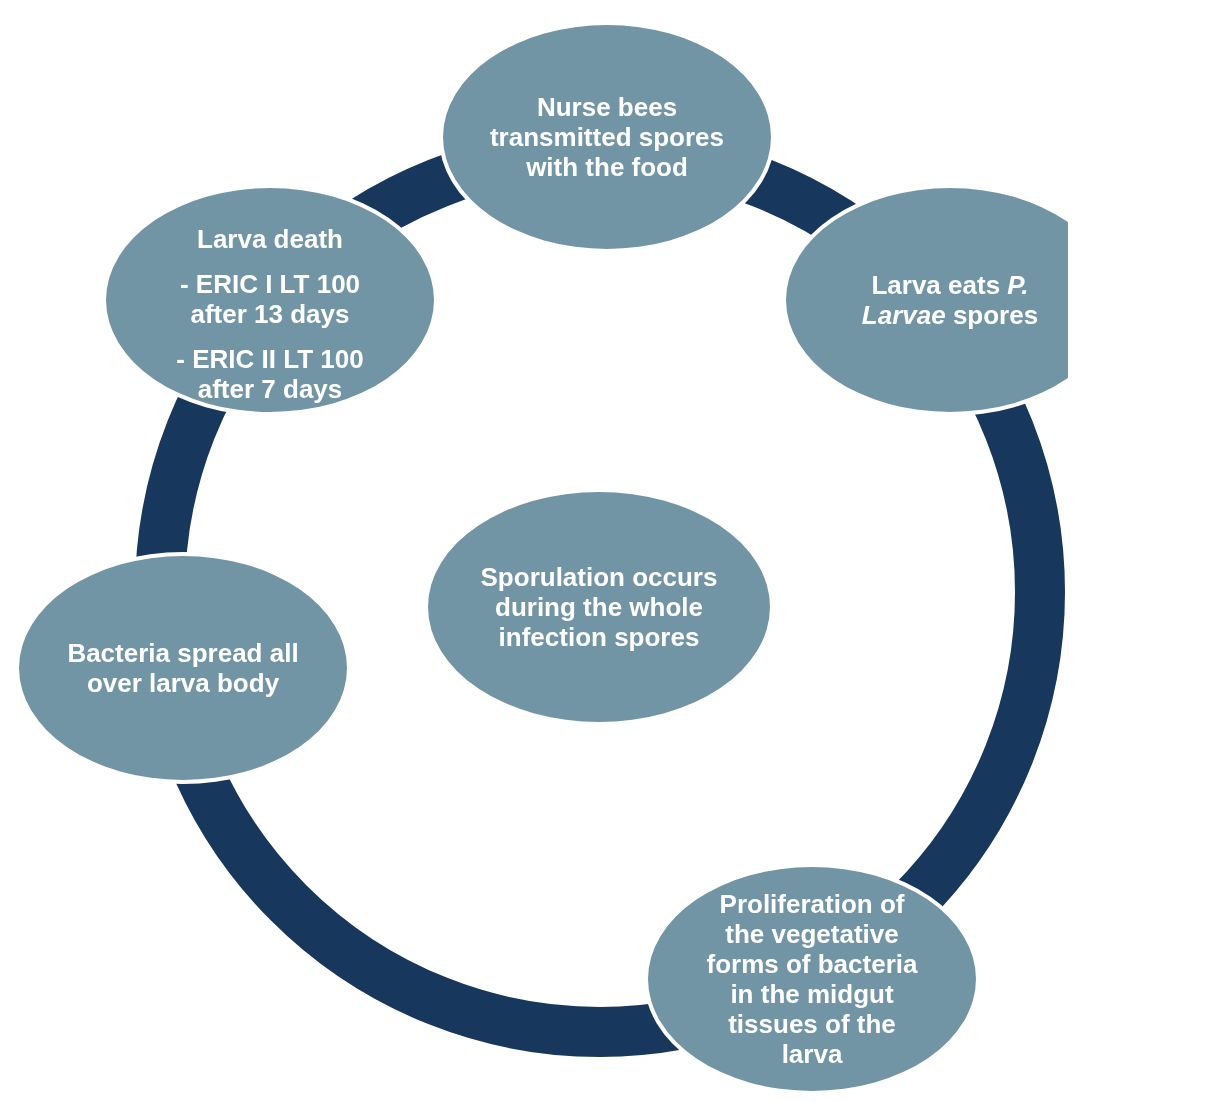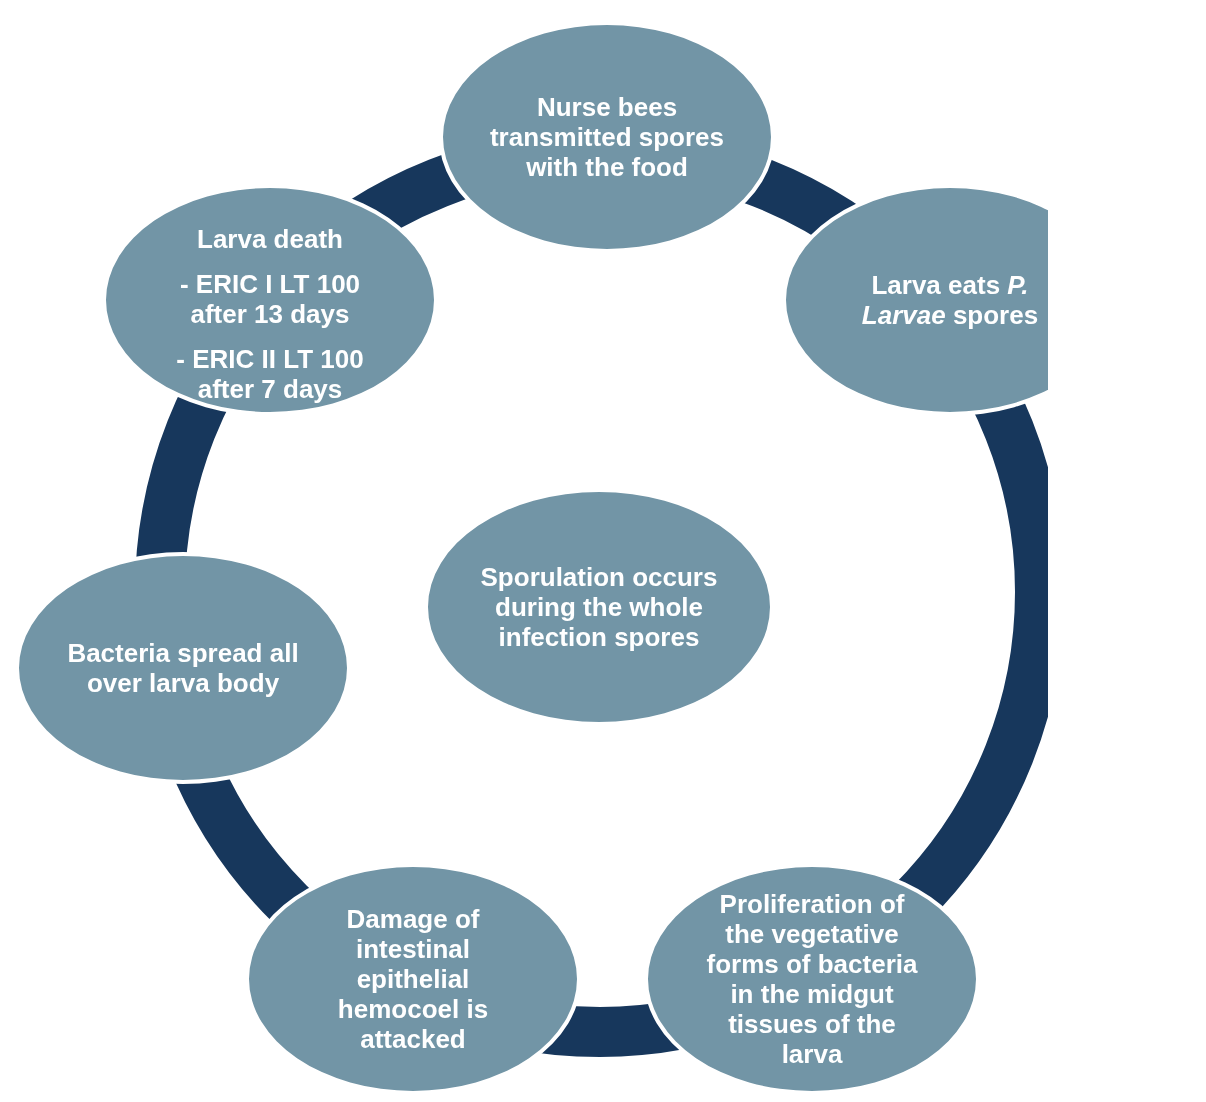--- a/index.html
+++ b/index.html
@@ -7,20 +7,21 @@
     padding: 0;
     background: #ffffff;
     font-family: "Liberation Sans", sans-serif;
   }
   .canvas {
     position: relative;
     width: 1048px;
     height: 1102px;
     background: #ffffff;
     overflow: hidden;
+    padding-left: 20px;
   }
   .ring-svg {
     position: absolute;
     left: 0;
     top: 0;
     width: 1206px;
     height: 1102px;
   }
   .node {
     position: absolute;
@@ -80,23 +81,20 @@
 
   <div class="node n-eats">
     <div class="txt"><span>Larva eats </span><span class="it">P. Larvae</span><span> spores</span></div>
   </div>
 
 
   <div class="node n-proliferation">
     <div class="txt">Proliferation of the vegetative forms of bacteria in the midgut tissues of the larva</div>
   </div>
 
-  <div class="node n-damage">
-    <div class="txt">Damage of intestinal epithelial hemocoel is attacked</div>
-  </div>
 
   <div class="node n-bacteria">
     <div class="txt">Bacteria spread all over larva body</div>
   </div>
 
   <div class="node n-death">
     <div class="txt">
       <div class="para">Larva death</div>
       <div class="para">- ERIC I LT 100 after 13 days</div>
       <div class="para">- ERIC II LT 100 after 7 days</div>

